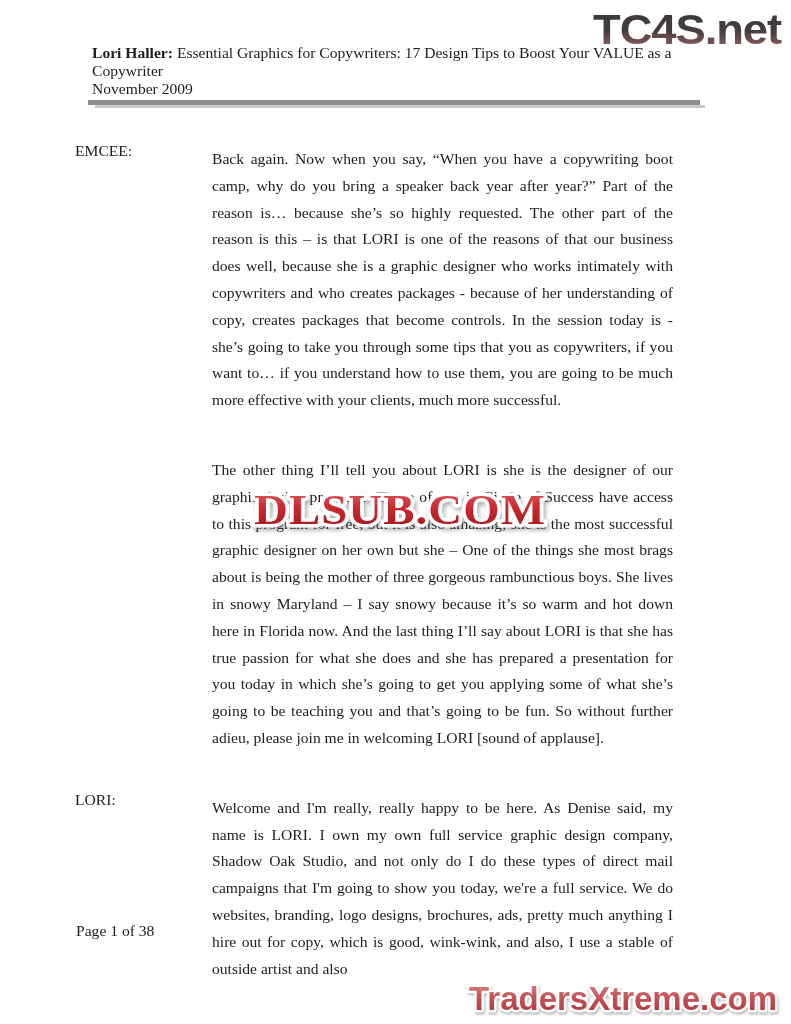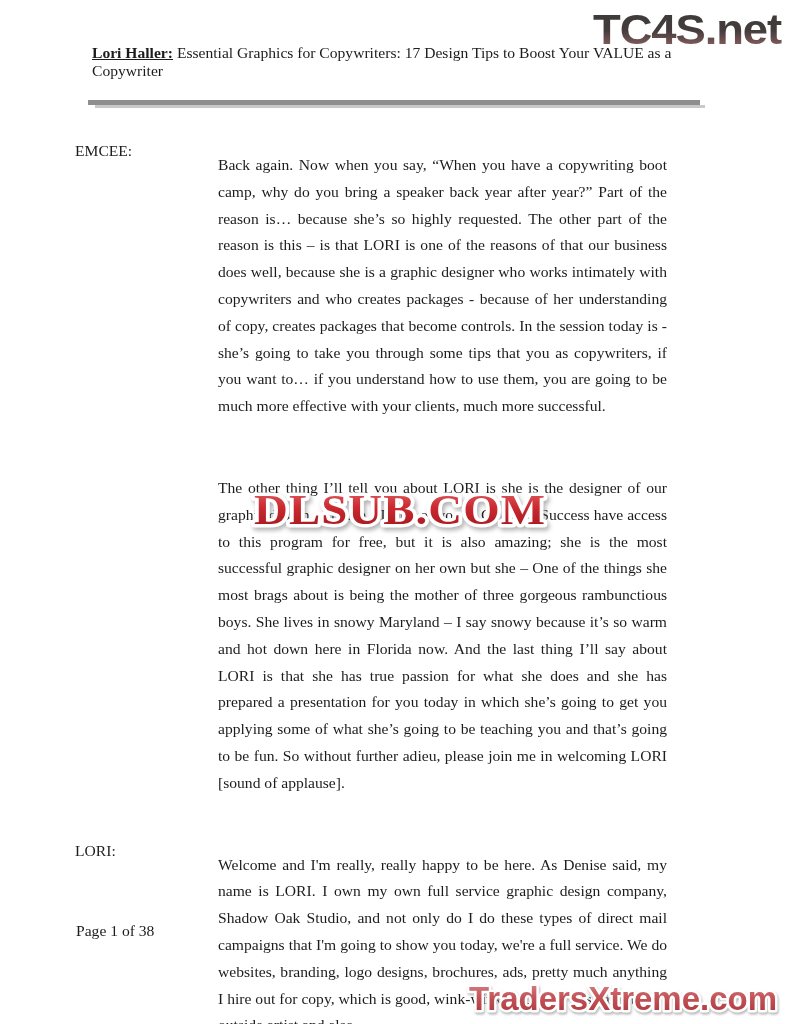--- a/index.html
+++ b/index.html
@@ -16,29 +16,29 @@
   .logo-text-top {
     font-family: "Liberation Sans", sans-serif;
     font-weight: bold; font-size: 42px; letter-spacing: -1px;
   }
 
   
   .header {
     position: absolute; left: 92px; top: 44px; width: 600px;
     font-size: 15.6px; line-height: 18px;
   }
-  .header .author { font-weight: bold; text-decoration: underline; }
+  .header .author { font-weight: bold; }
   .rule-dark  { position: absolute; left: 88px; top: 100px; width: 612px; height: 5px; background: #8f8f8f; }
   .rule-light { position: absolute; left: 95px; top: 105px; width: 610px; height: 3px; background: #c9c9c9; }
 
   
   .transcript { position: absolute; left: 75px; top: 138px; width: 606px; }
   .block { display: grid; grid-template-columns: 129px 1fr; margin: 0 0 27px 0; }
   .speaker { font-size: 15.6px; line-height: 26.8px; white-space: nowrap; }
-  .speech  { margin: 14px; font-size: 15.6px; line-height: 26.8px; text-align: justify; }
+  .speech  { margin: 8px; font-size: 15.6px; line-height: 26.8px; text-align: justify; }
 
   
   .footer { position: absolute; left: 76px; top: 922px; font-size: 15.6px; }
 
   
   .watermark {
     position: absolute; left: 248px; top: 481px;
     filter: drop-shadow(2px 3px 2px rgba(90,90,90,0.45));
   }
   .wm-text {
@@ -70,20 +70,21 @@
           <stop offset="0.8" stop-color="#7a5858"></stop>
           <stop offset="1" stop-color="#a98585"></stop>
         </linearGradient>
       </defs>
       <text class="logo-text-top" x="6" y="43" fill="url(#g-top)" textLength="188" lengthAdjust="spacingAndGlyphs">TC4S.net</text>
     </svg>
   </div>
 
   <div class="header">
     <span class="author">Lori Haller:</span><span> Essential Graphics for Copywriters: 17 Design Tips to Boost Your VALUE as a Copywriter</span>
+    <div>November 2009</div>
   </div>
   <div class="rule-dark"></div>
   <div class="rule-light"></div>
 
   <div class="transcript">
     <div class="block">
       <div class="speaker">EMCEE:</div>
       <p class="speech">Back again. Now when you say, “When you have a copywriting boot camp, why do you bring a speaker back year after year?” Part of the reason is… because she’s so highly requested. The other part of the reason is this – is that LORI is one of the reasons of that our business does well, because she is a graphic designer who works intimately with copywriters and who creates packages - because of her understanding of copy, creates packages that become controls. In the session today is - she’s going to take you through some tips that you as copywriters, if you want to… if you understand how to use them, you are going to be much more effective with your clients, much more successful.</p>
     </div>
     <div class="block">

